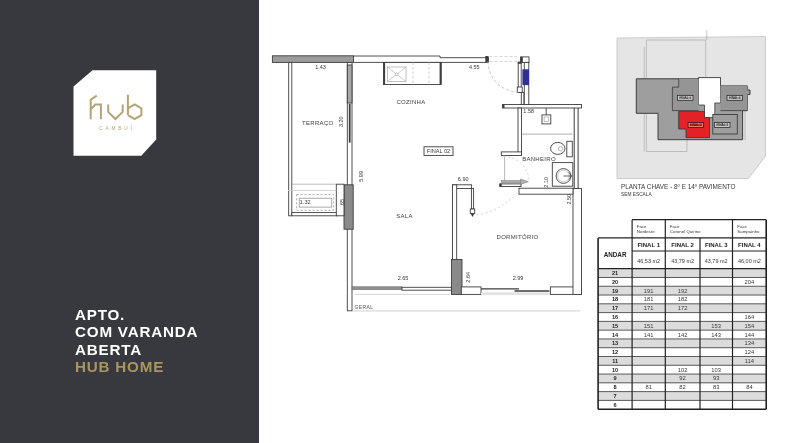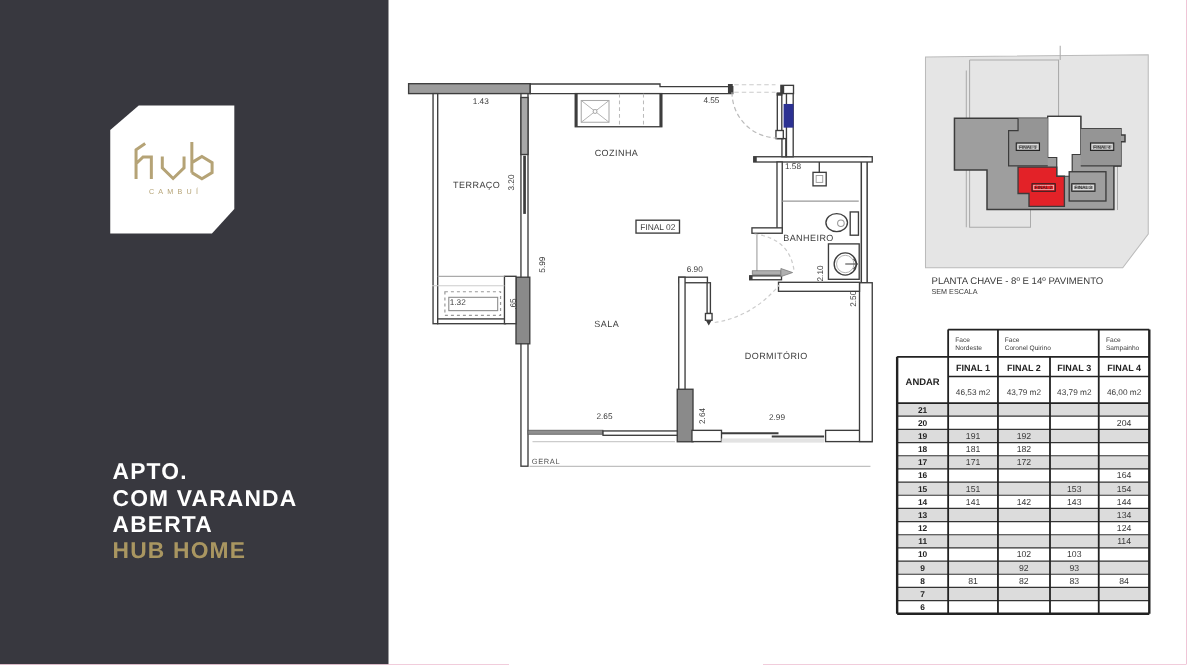--- a/index.html
+++ b/index.html
@@ -1,16 +1,16 @@
 <!DOCTYPE html>
 <html><head>
 <meta charset="utf-8">
 <style>
   html,body{margin:0;padding:0;background:#ffffff;}
-  #page{position:relative;width:791px;height:443px;overflow:hidden;background:#be185d;}
+  #page{position:relative;width:791px;height:443px;overflow:hidden;background:#0f766e;}
   svg{display:block;}
   text{font-family:"Liberation Sans",sans-serif;}
 </style>
 </head>
 <body>
 <div id="page">
 <svg width="800" height="443" viewBox="0 0 800 443">
 
 <rect x="0" y="0" width="800" height="443" fill="#ffffff"></rect>
 

